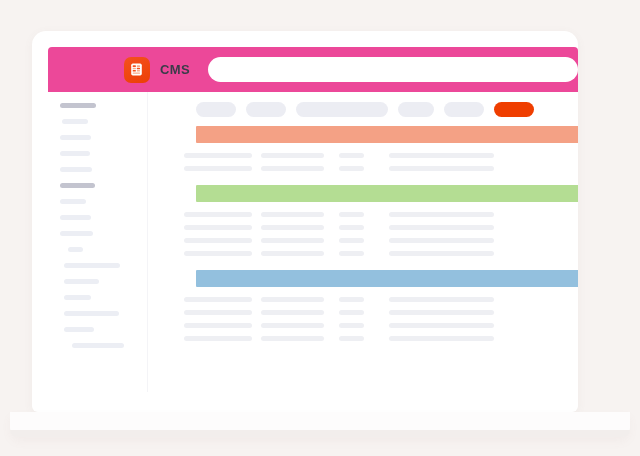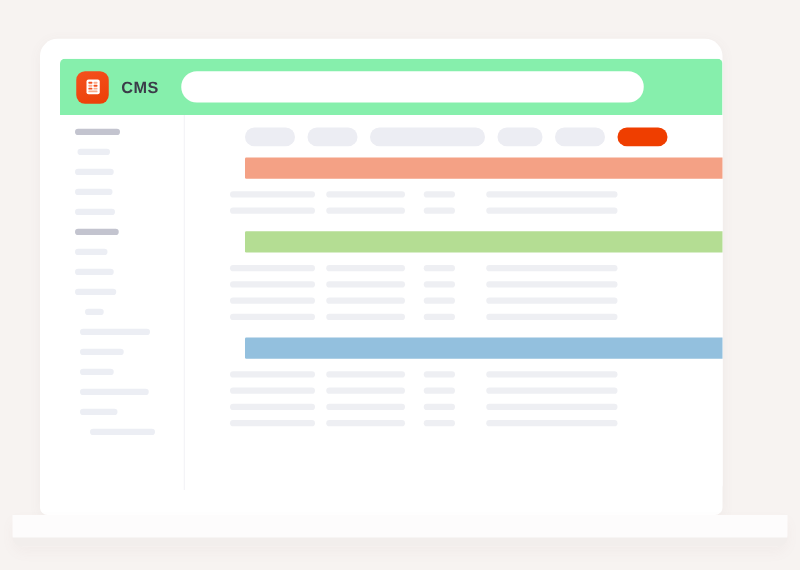--- a/index.html
+++ b/index.html
@@ -73,23 +73,24 @@
     overflow: hidden;
   }
 
   
   #app-header {
     position: absolute;
     left: 0;
     top: 0;
     width: 530px;
     height: 45px;
-    background: #86efac;
+    background: #ec4899;
     display: flex;
     align-items: center;
+    justify-content: flex-end;
   }
 
   #app-logo {
     width: 26px;
     height: 26px;
     margin-left: 13px;
     border-radius: 7px;
     background: linear-gradient(160deg, #f4511e 0%, #ec3f06 100%);
     display: flex;
     align-items: center;

